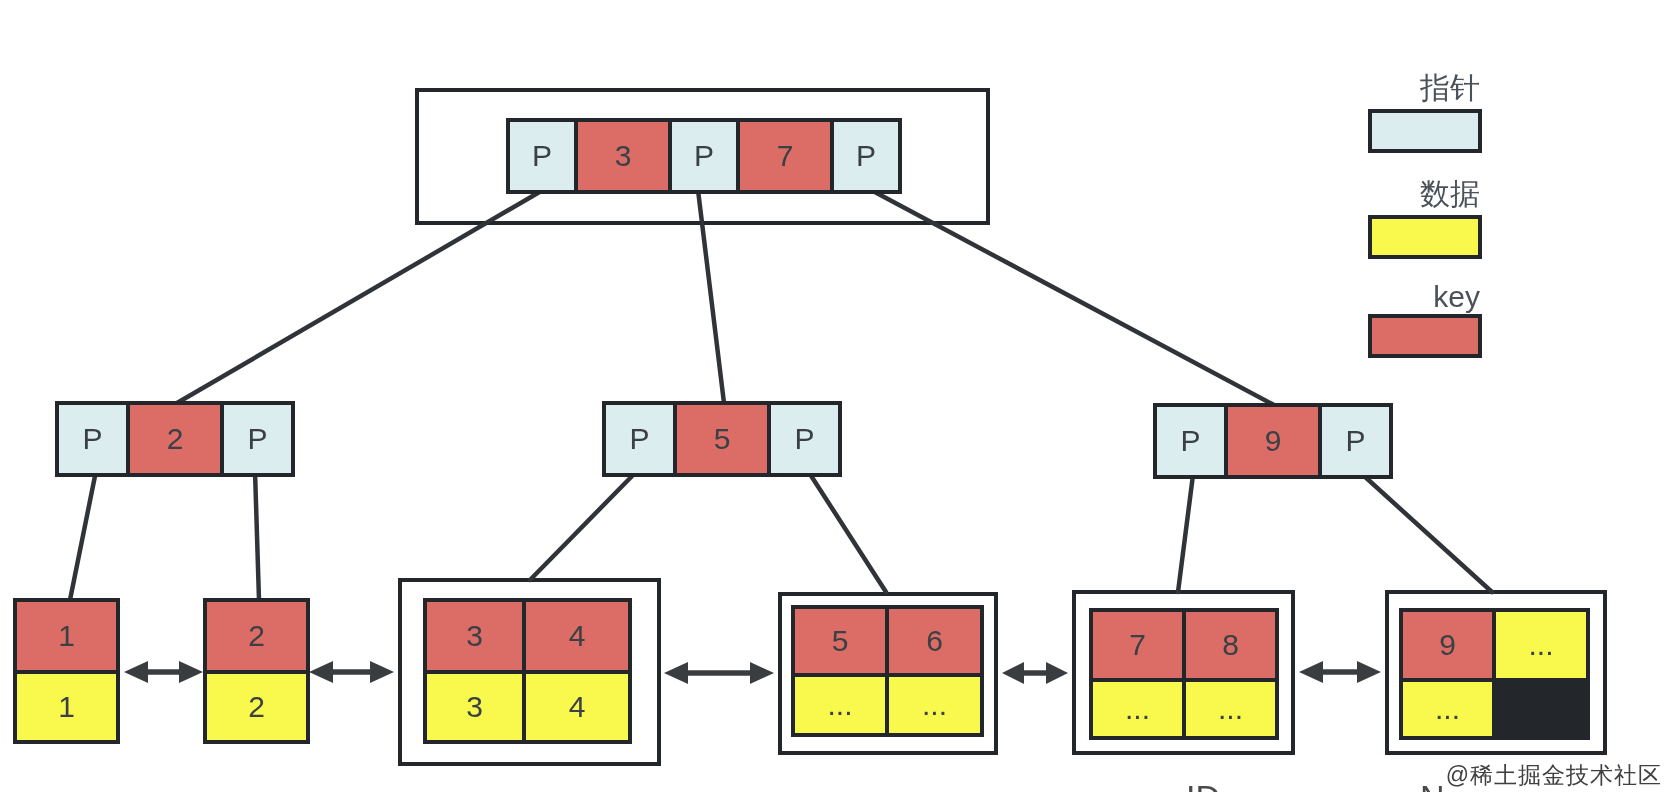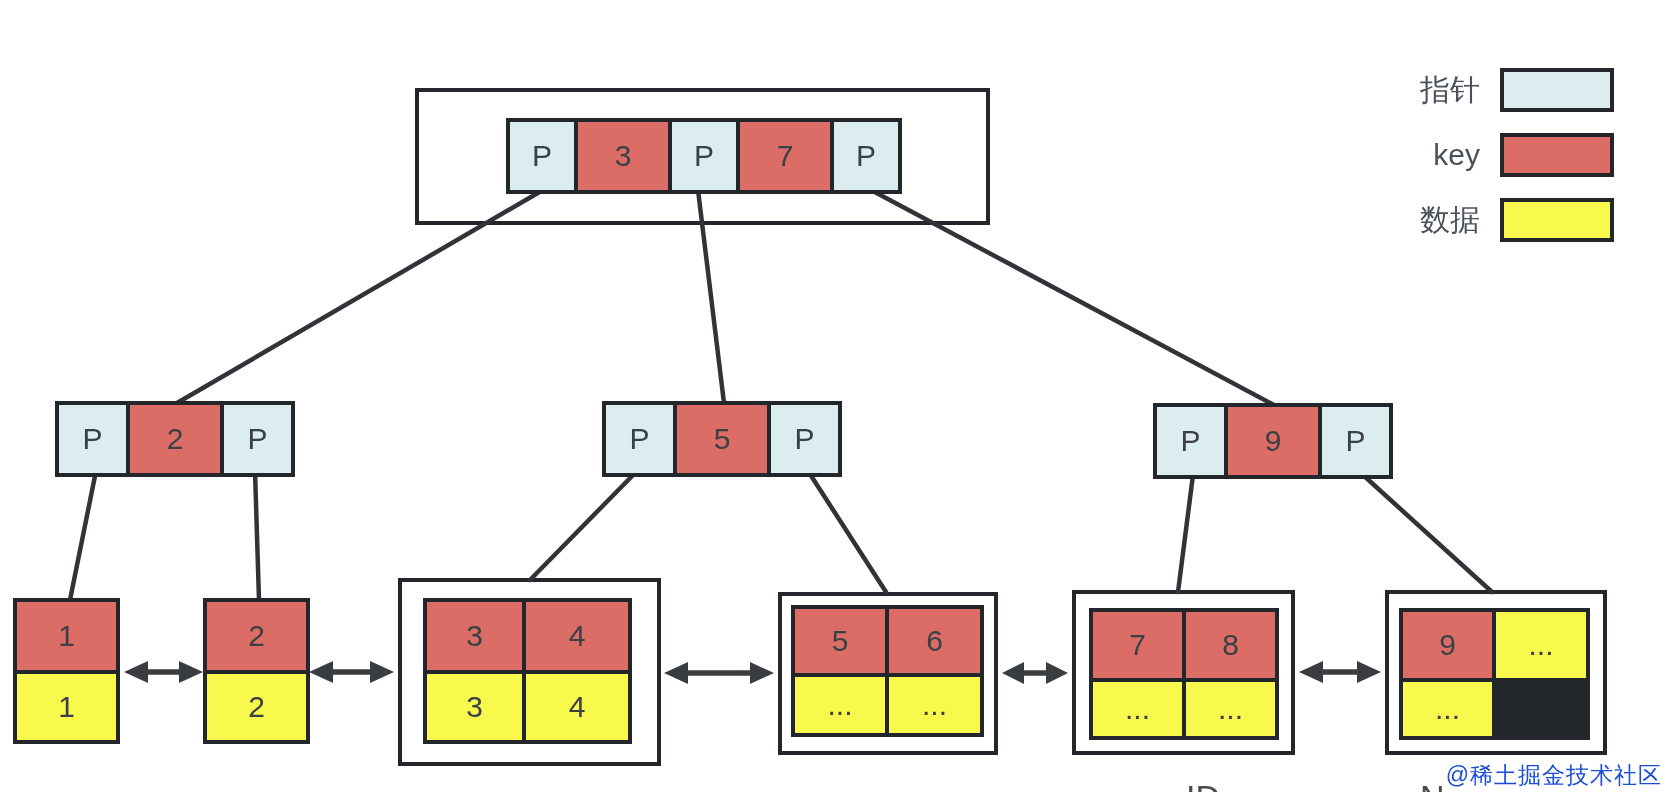--- a/index.html
+++ b/index.html
@@ -39,39 +39,39 @@
     font-size:30px;
     color:#3a4045;
     line-height:1;
   }
   .cell-pointer{background:#dcedf0;}
   .cell-key{background:#db6d66;}
   .cell-data{background:#f9f94d;}
   #connectors{position:absolute;left:0;top:0;}
   
   .legend{position:absolute;left:1350px;top:68px;}
-  .legend-row{display:flex;align-items:center;margin-bottom:21px;}
+  .legend-row{display:flex;align-items:center;margin-bottom:21px;flex-direction:column;}
   .legend-label{
     width:130px;text-align:right;margin-right:20px;
     font-size:30px;color:#4b5158;
   }
   .legend-swatch{
     width:106px;height:36px;
     border:4px solid #23262a;
   }
   .sw-pointer{background:#dcedf0;}
   .sw-data{background:#f9f94d;}
   .sw-key{background:#db6d66;}
   .bottom-label{
     position:absolute;top:778px;
     font-size:34px;color:#4a4a4a;
   }
   .watermark{
     position:absolute;right:4px;top:760px;
-    font-size:23px;color:#1d4ed8;letter-spacing:1px;
+    font-size:23px;color:#404040;letter-spacing:1px;
   }
 </style>
 </head>
 <body>
 
 <div class="outerbox" style="left:415px;top:88px;width:575px;height:137px;"></div>
 <div class="outerbox" style="left:398px;top:578px;width:263px;height:188px;"></div>
 <div class="outerbox" style="left:778px;top:592px;width:220px;height:163px;"></div>
 <div class="outerbox" style="left:1072px;top:590px;width:223px;height:165px;"></div>
 <div class="outerbox" style="left:1385px;top:590px;width:222px;height:165px;"></div>
@@ -245,25 +245,25 @@
       <span>...</span>
     </div>
 </div>
 
 <div class="legend">
   <div class="legend-row">
     <span class="legend-label">指针</span>
     <span class="legend-swatch sw-pointer"></span>
   </div>
   <div class="legend-row">
+    <span class="legend-label">数据</span>
+    <span class="legend-swatch sw-data"></span>
+  </div>
+  <div class="legend-row">
     <span class="legend-label">key</span>
     <span class="legend-swatch sw-key"></span>
   </div>
-  <div class="legend-row">
-    <span class="legend-label">数据</span>
-    <span class="legend-swatch sw-data"></span>
-  </div>
 </div>
 
 <div class="bottom-label" style="left:1186px;">ID</div>
 <div class="bottom-label" style="left:1420px;">N</div>
 
 <div class="watermark">@稀土掘金技术社区</div>
 
 </body></html>

